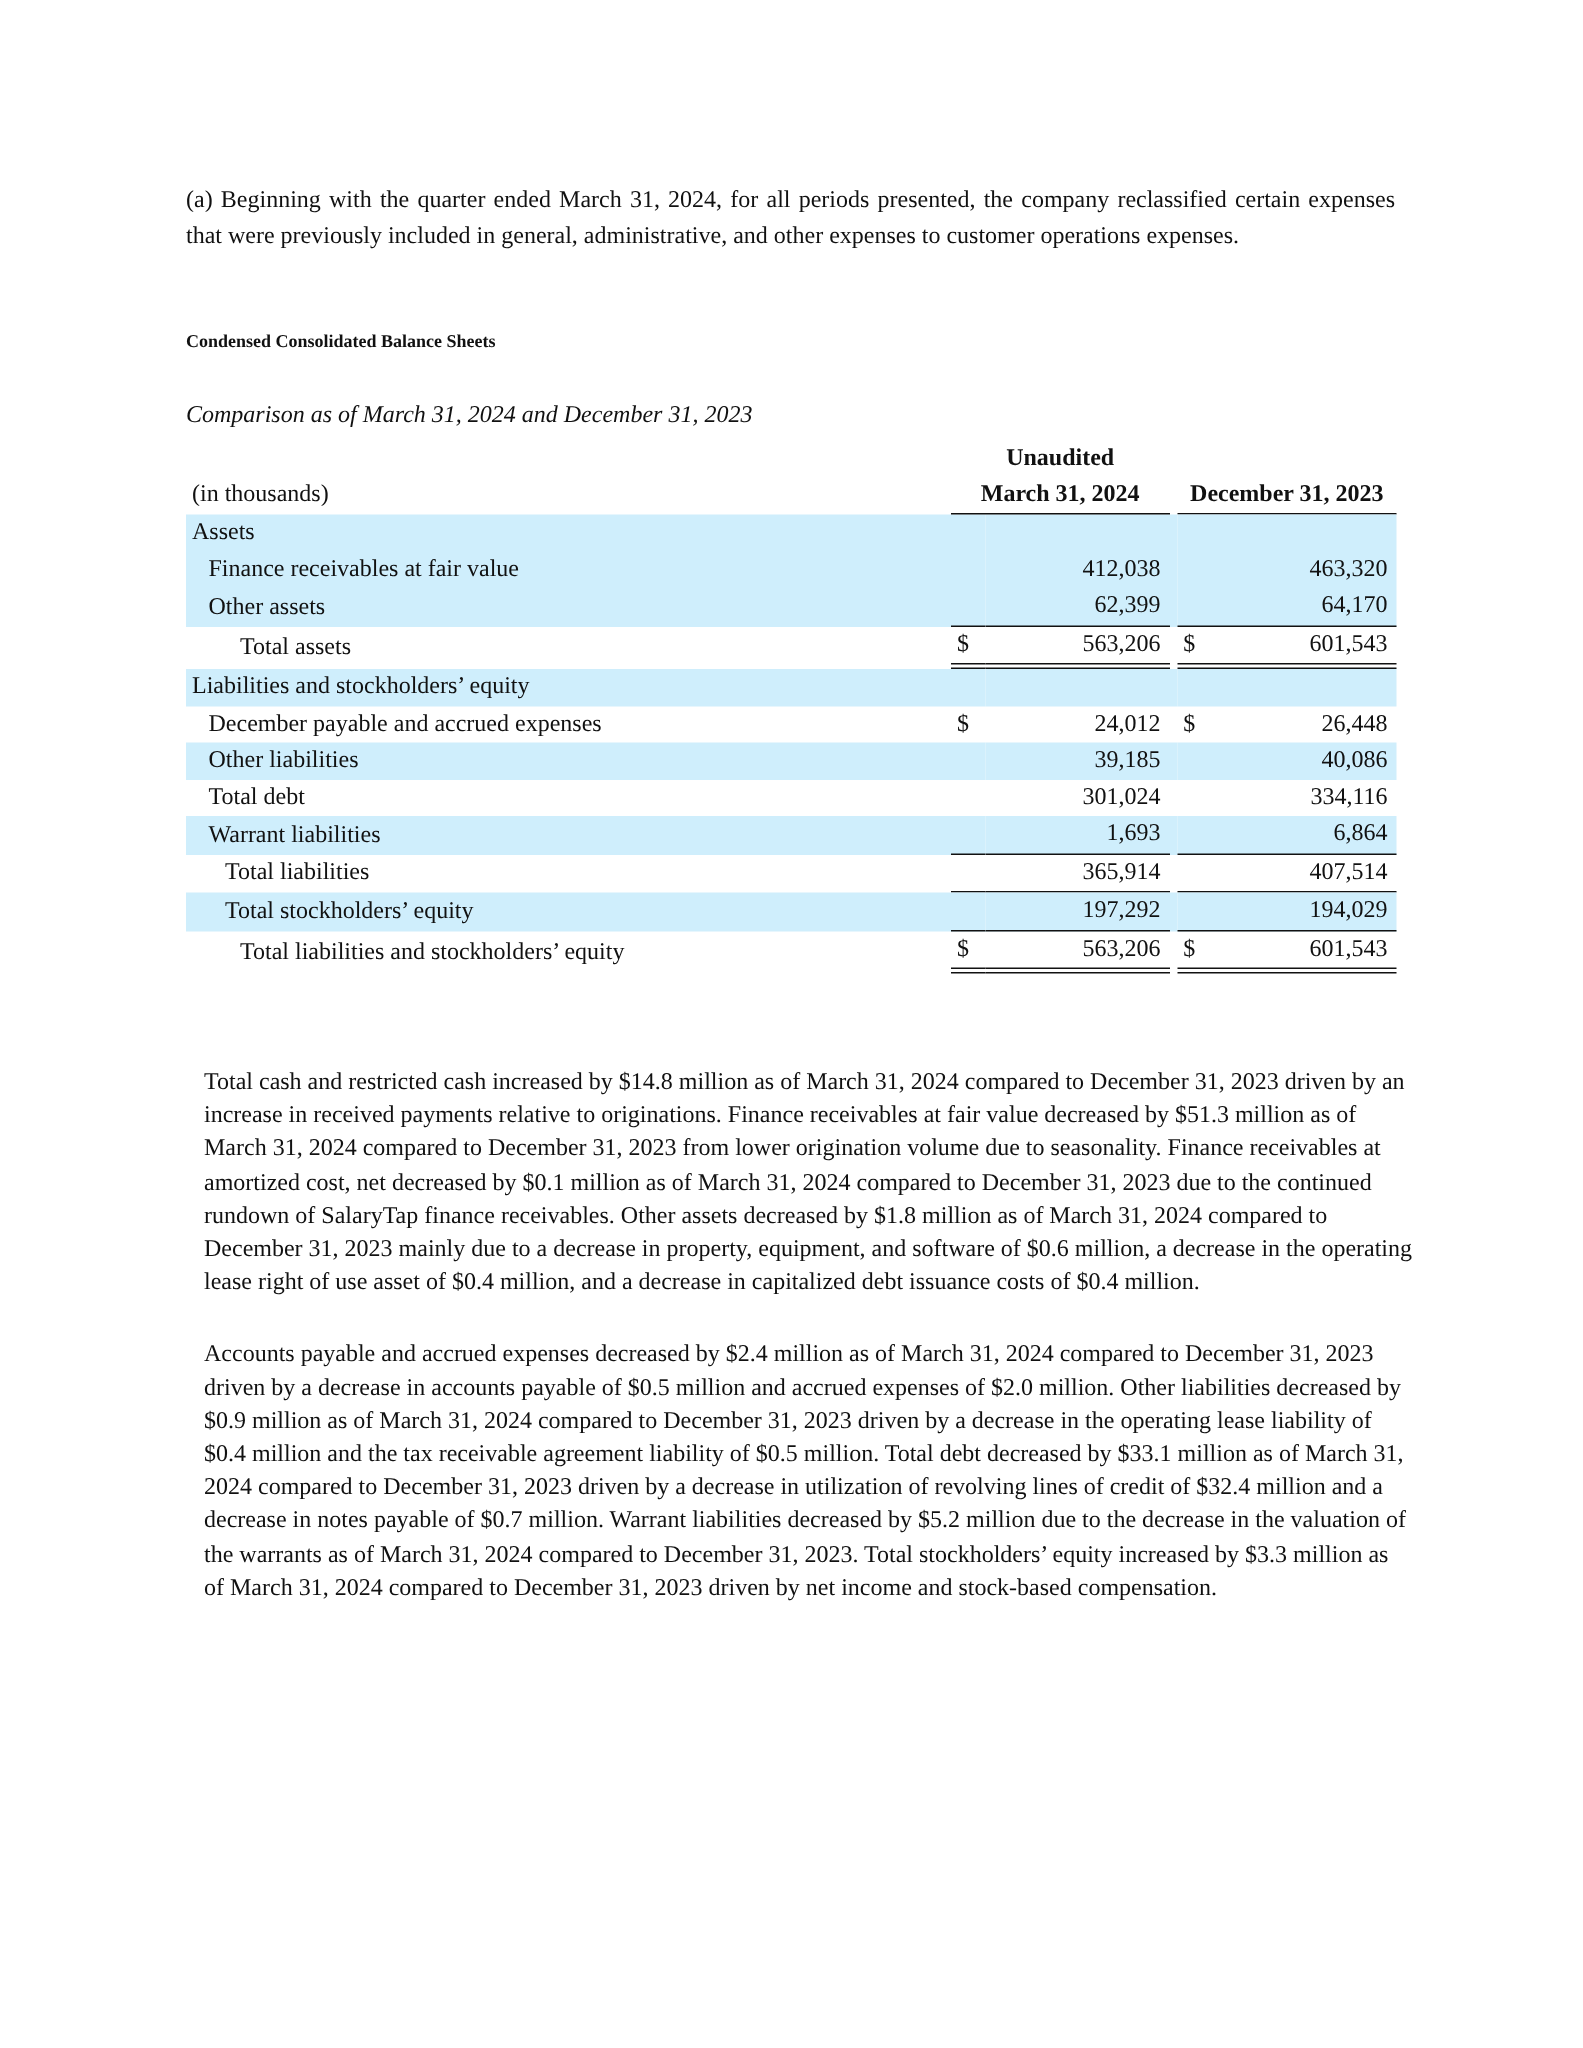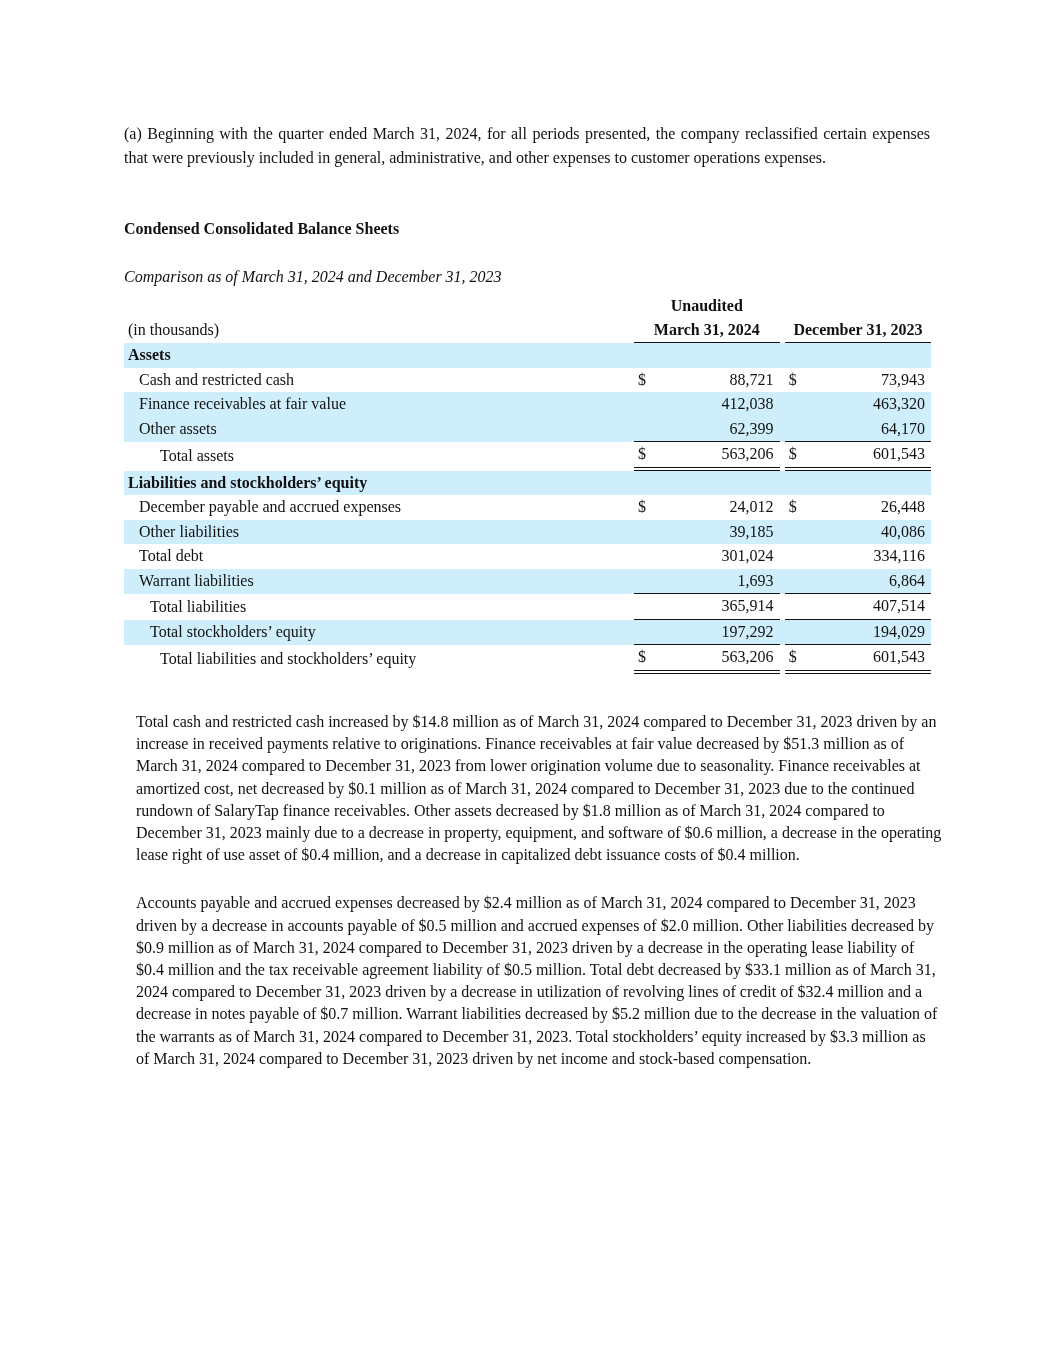--- a/index.html
+++ b/index.html
@@ -1,33 +1,33 @@
 <!DOCTYPE html>
 <html><head>
   <meta charset="utf-8">
   <style>
     html, body { margin: 0; padding: 0; background: #ffffff; }
     body { width: 1055px; height: 1365px; position: relative; font-family: "Liberation Serif", serif; color: #111; }
     .page { position: absolute; left: 124px; top: 122px; width: 806px; }
     .note { font-size: 16px; line-height: 24px; text-align: justify; margin: 0; }
-    .title { font-size: 16px; font-weight: bold; margin: 0; position: absolute; top: 98px; left: 0; }
+    .title { font-size: 12px; font-weight: bold; margin: 0; position: absolute; top: 98px; left: 0; }
     .subtitle { font-size: 16px; font-style: italic; margin: 0; position: absolute; top: 146px; left: 0; }
     table.bs { position: absolute; top: 171px; left: 0; width: 807px; border-collapse: separate; border-spacing: 0; font-size: 16px; }
     table.bs td { height: 24.5px; padding: 0; line-height: 24px; white-space: nowrap; }
     .c-label { width: 509px; padding-left: 4px !important; }
     .c-sym { width: 20px; padding-left: 4px !important; }
     .c-num { width: 122px; text-align: right; padding-right: 6px !important; }
     .c-gap2 { width: 6px; }
     .c-sym2 { width: 20px; padding-left: 4px !important; }
     .c-num2 { width: 119px; text-align: right; padding-right: 6px !important; }
     tr.shade td { background: #cfeefc; }
     .ind1 { padding-left: 15px !important; }
     .ind2 { padding-left: 26px !important; }
     .ind3 { padding-left: 36px !important; }
-    .bold { font-weight: bold; }
+    .bold { font-weight: normal; }
     .hdr-center { text-align: center; font-weight: bold; }
     .ul td.u { border-bottom: 1.5px solid #111; }
     .dbl td.u { border-bottom: 4px double #111; }
     .paras { position: absolute; top: 589px; left: 12px; width: 806px; }
     .para { font-size: 16px; line-height: 22.2px; margin: 0 0 26px 0; }
   </style>
 </head>
 <body>
 
 <div class="page">
@@ -56,28 +56,20 @@
       </tr>
       <tr class="shade">
         <td class="c-label bold">Assets</td>
         <td class="c-sym"></td>
           <td class="c-num"></td>
           <td class="c-gap2"></td>
           <td class="c-sym2"></td>
           <td class="c-num2"></td>
       </tr>
 
-      <tr>
-        <td class="c-label ind1">Cash and restricted cash</td>
-        <td class="c-sym">$</td>
-        <td class="c-num">88,721</td>
-        <td class="c-gap2"></td>
-        <td class="c-sym2">$</td>
-        <td class="c-num2">73,943</td>
-      </tr>
       <tr class="shade">
         <td class="c-label ind1">Finance receivables at fair value</td>
         <td class="c-sym"></td>
         <td class="c-num">412,038</td>
         <td class="c-gap2"></td>
         <td class="c-sym2"></td>
         <td class="c-num2">463,320</td>
       </tr>
       <tr class="shade ul">
         <td class="c-label ind1">Other assets</td>

